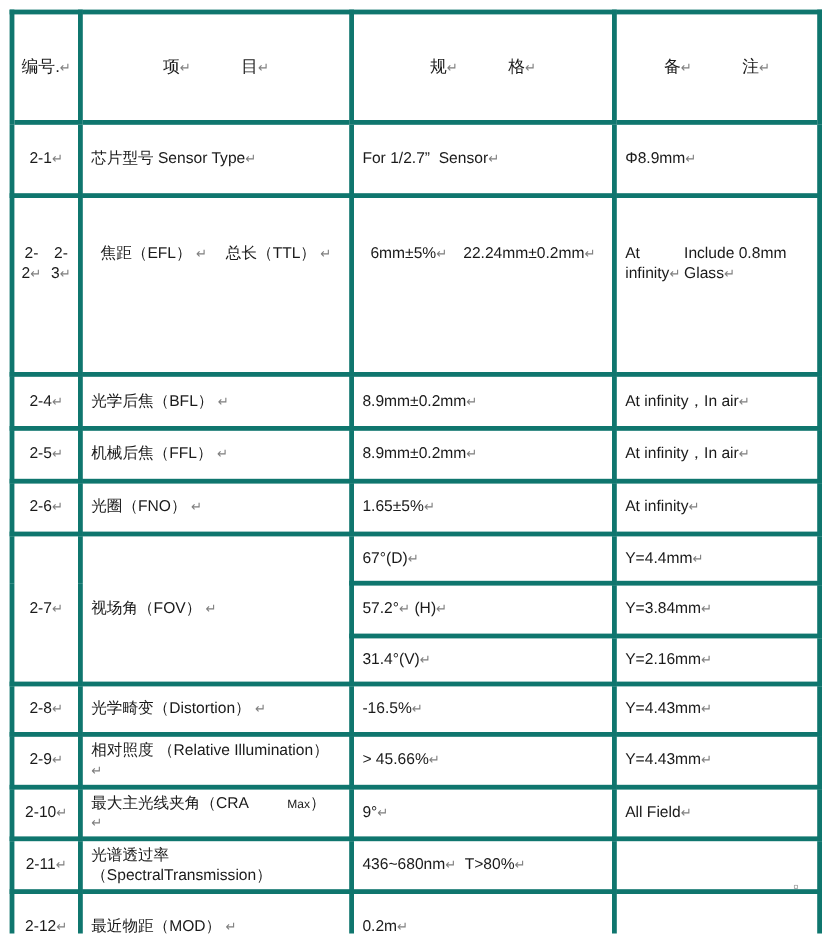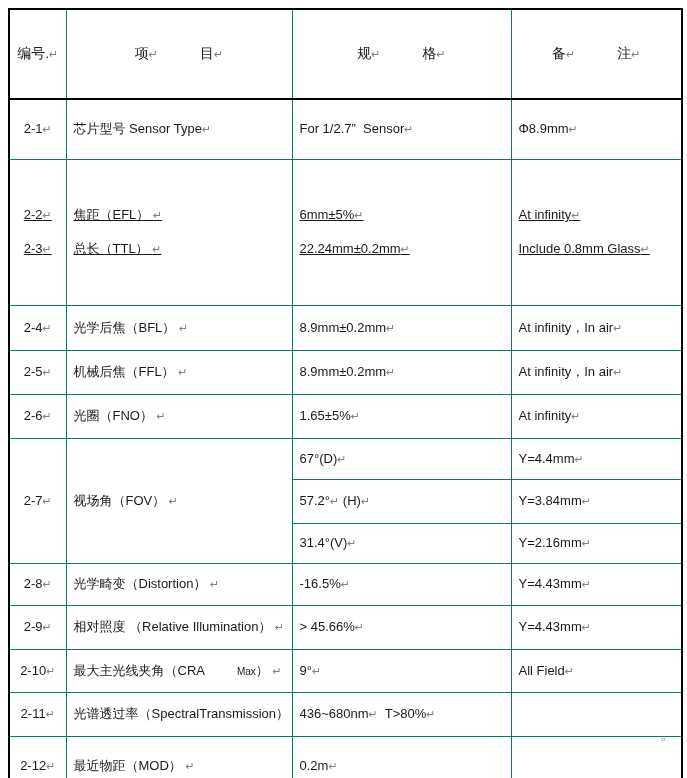--- a/index.html
+++ b/index.html
@@ -5,34 +5,34 @@
   * { box-sizing: border-box; margin: 0; padding: 0; }
   html, body { width: 687px; height: 778px; background: #ffffff; }
   body { font-family: "Liberation Sans", "DejaVu Sans", sans-serif; color: #1a1a1a; }
   .doc { position: relative; width: 687px; height: 778px; }
   table.spec {
     position: absolute; left: 8px; top: 8px; width: 673px;
     border-collapse: collapse; table-layout: fixed;
     border: 2px solid #000000;
   }
   td {
-    border: 1px solid #0f766e;
+    border: 4px solid #0f766e;
     vertical-align: middle;
     padding: 0 7px;
     font-size: 13px;
     color: #1a1a1a;
     white-space: pre-wrap;
     overflow: hidden;
     line-height: 1.25;
   }
   tr.hdr td { border-bottom: 2px solid #000000; font-size: 14px; }
   td.num { text-align: center; padding: 0 2px; }
   .pair { display: flex; justify-content: center; gap: 42px; }
   td.dbl { padding-top: 6px; padding-bottom: 6px; }
-  .dbl-in { display: flex; flex-direction: column; justify-content: space-around; height: 68px; text-decoration: underline; }
+  .dbl-in { display: flex; flex-direction: row; justify-content: space-around; height: 68px; }
   .small-sub { font-size: 10px; padding-left: 32px; }
   .cr { color: #808080; font-size: 11px; }
   .endmark { position: absolute; left: 661px; top: 736px; font-size: 8px; color: #999999; line-height: 1; }
 </style>
 </head>
 <body>
 
 <div class="doc">
   <table class="spec">
     <colgroup>

